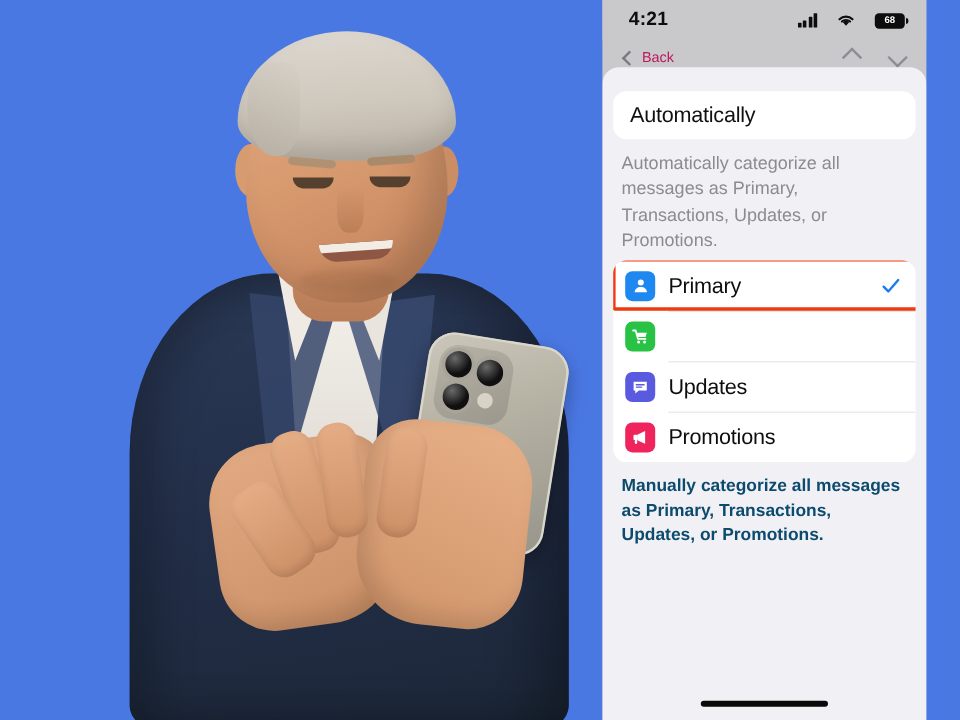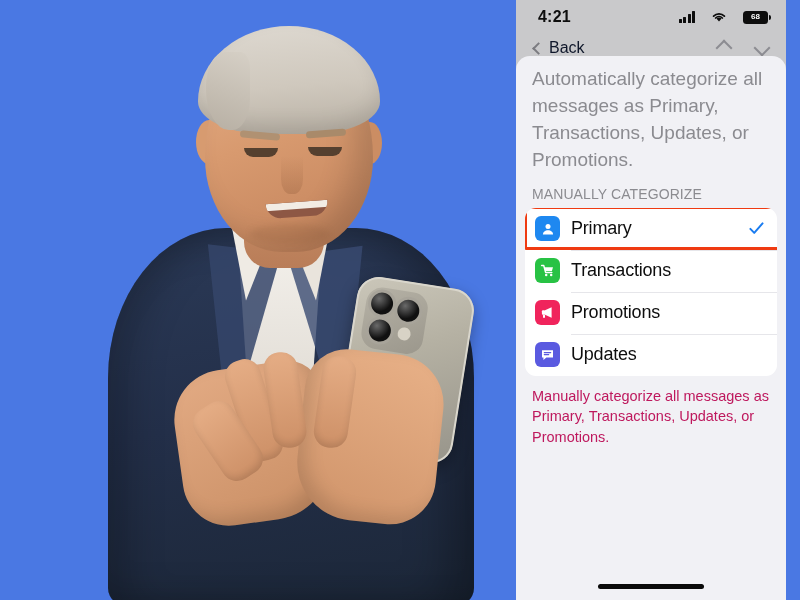--- a/index.html
+++ b/index.html
@@ -144,21 +144,21 @@
   }
   .lens{position:absolute;background:radial-gradient(circle at 33% 30%,#6a6a6a,#101010 60%);border-radius:50%;
         box-shadow:0 0 0 3px #a8a49a;}
   .l1{left:5px;top:5px;width:22px;height:22px;}
   .l2{left:32px;top:8px;width:22px;height:22px;}
   .l3{left:7px;top:32px;width:22px;height:22px;}
   .flash{position:absolute;left:36px;top:36px;width:13px;height:13px;background:#d8d3c6;border-radius:50%;}
 
   
   #phone-screen{
-    position:absolute; right:14px; top:0; width:270px; height:600px;
+    position:absolute; right:28px; top:0; width:270px; height:600px;
     background:#c9c9cb;
     overflow:hidden;
   }
   
   .statusbar{
     position:relative; height:34px; background:#c9c9cb;
     display:flex; align-items:center; justify-content:space-between;
     padding:0 18px 0 22px;
   }
   .sb-time{ font-size:16px; font-weight:700; color:#0d0d0d; letter-spacing:.2px;}
@@ -178,21 +178,21 @@
   
   .navrow{
     height:28px; display:flex; align-items:center; justify-content:space-between;
     padding:0 18px 0 18px; color:#6d6d72;
   }
   .back-grp{display:flex;align-items:center;gap:6px;}
   .chev-left{
     width:9px;height:9px;border-left:2.4px solid #7b7b80;border-bottom:2.4px solid #7b7b80;
     transform:rotate(45deg);
   }
-  .back-txt{font-size:16px;color:#0f172a;text-align:center;}
+  .back-txt{font-size:12px;color:#be185d;text-align:center;}
   .nav-arrows{display:flex;align-items:center;gap:26px;}
   .chev-up{width:12px;height:12px;border-left:2.2px solid #8c8c92;border-top:2.2px solid #8c8c92;transform:rotate(45deg);}
   .chev-dn{width:12px;height:12px;border-right:2.2px solid #8c8c92;border-bottom:2.2px solid #8c8c92;transform:rotate(45deg);}
 
   
   .sheet{
     position:absolute; left:0; top:56px; width:270px; height:544px;
     background:#f1f1f5;
     border-radius:14px 14px 0 0;
     padding:0;
@@ -211,21 +211,21 @@
   .close-btn svg{display:block;}
 
   
   .auto-card{
     margin:20px 9px 0 9px; background:#fff; border-radius:11px;
     height:40px; display:flex; align-items:center; padding:0 14px;
   }
   .auto-card .lbl{font-size:18px;color:#111;letter-spacing:-.2px;}
 
   .desc{
-    margin:10px 16px 0 16px; font-size:19px; line-height:1.42; color:#8b8b90;
+    margin:10px 16px 0 16px; font-size:15px; line-height:1.42; color:#8b8b90;
   }
   .section-head{
     margin:12px 16px 0 16px; font-size:14px; color:#8b8b90; letter-spacing:.1px;
   }
 
   
   .cat-list{
     position:relative;
     margin:6px 9px 0 9px; background:#fff; border-radius:11px; overflow:hidden;
   }
@@ -238,21 +238,21 @@
   }
   .cat-lbl{font-size:18px;color:#0e0e0e;letter-spacing:-.2px;flex:1;}
   .sep{position:absolute;left:46px;right:0;bottom:0;height:1px;background:#e6e6ea;}
   .tick{width:17px;height:17px;}
 
   .hl-box{
     position:absolute; left:-1px; top:-2px; width:272px; height:44px;
     border:3.5px solid #ef3a11; border-radius:3px; pointer-events:none; z-index:5;
   }
 
-  .desc2{ margin:10px 16px 0 16px; font-size:14.5px; line-height:1.42; color:#be185d; }
+  .desc2{ margin:10px 16px 0 16px; font-size:14.5px; line-height:1.42; color:#0c4a6e;font-weight:bold; }
 
   .home-ind{
     position:absolute; left:50%; transform:translateX(-50%); bottom:11px;
     width:106px; height:5px; background:#0a0a0a; border-radius:3px;
   }
 
   
   #right-strip{
     position:absolute; right:0; top:0; width:14px; height:600px; background:#4a78e3;
   }
@@ -331,24 +331,26 @@
     </div>
     <div class="nav-arrows">
       <div class="chev-up"></div>
       <div class="chev-dn"></div>
     </div>
   </div>
 
   <div class="sheet">
 
 
+    <div class="auto-card">
+      <div class="lbl">Automatically</div>
+    </div>
 
     <div class="desc">Automatically categorize all messages as Primary, Transactions, Updates, or Promotions.</div>
 
-    <div class="section-head">MANUALLY CATEGORIZE</div>
 
     <div class="cat-list">
 
       <div class="cat-row">
         <div class="cat-ico" style="background:#1e88f0;">
           <svg width="14" height="14" viewBox="0 0 14 14">
               <circle cx="7" cy="4.4" r="2.5" fill="#fff"></circle>
               <path d="M1.9 12.6c0-2.8 2.3-4.4 5.1-4.4s5.1 1.6 5.1 4.4z" fill="#fff"></path>
             </svg>
         </div>
@@ -361,46 +363,45 @@
       <div class="cat-row">
         <div class="sep" style="top:0;bottom:auto;"></div>
         <div class="cat-ico" style="background:#28c244;">
           <svg width="15" height="15" viewBox="0 0 15 15">
             <path d="M1.6 2.4h2.1l1.9 7.0h6.2" stroke="#fff" stroke-width="1.5" fill="none" stroke-linecap="round" stroke-linejoin="round"></path>
             <path d="M4.4 4.3h8.6l-1.1 3.6H5.2z" fill="#fff"></path>
             <circle cx="6.2" cy="12.1" r="1.25" fill="#fff"></circle>
             <circle cx="11.2" cy="12.1" r="1.25" fill="#fff"></circle>
           </svg>
         </div>
-        <div class="cat-lbl">Transactions</div>
+      </div>
+
+      <div class="cat-row">
+        <div class="sep" style="top:0;bottom:auto;"></div>
+        <div class="cat-ico" style="background:#5a5ae0;">
+          <svg width="15" height="15" viewBox="0 0 15 15">
+            <path d="M2 3.2h11v7.2H6.4L3.4 13.0V10.4H2z" fill="#fff"></path>
+            <path d="M4.3 5.6h6.4M4.3 7.6h4.4" stroke="#5a5ae0" stroke-width="1.2" stroke-linecap="round"></path>
+          </svg>
+        </div>
+        <div class="cat-lbl">Updates</div>
       </div>
 
       <div class="cat-row">
         <div class="sep" style="top:0;bottom:auto;"></div>
         <div class="cat-ico" style="background:#f0245c;">
           <svg width="15" height="15" viewBox="0 0 15 15">
             <path d="M11.6 2.2v10.6L5.0 9.8V5.2z" fill="#fff"></path>
             <rect x="1.9" y="5.2" width="3.3" height="4.6" rx="1" fill="#fff"></rect>
             <rect x="3.0" y="9.6" width="2.0" height="3.4" rx="1" fill="#fff"></rect>
           </svg>
         </div>
         <div class="cat-lbl">Promotions</div>
       </div>
 
-      <div class="cat-row">
-        <div class="sep" style="top:0;bottom:auto;"></div>
-        <div class="cat-ico" style="background:#5a5ae0;">
-          <svg width="15" height="15" viewBox="0 0 15 15">
-            <path d="M2 3.2h11v7.2H6.4L3.4 13.0V10.4H2z" fill="#fff"></path>
-            <path d="M4.3 5.6h6.4M4.3 7.6h4.4" stroke="#5a5ae0" stroke-width="1.2" stroke-linecap="round"></path>
-          </svg>
-        </div>
-        <div class="cat-lbl">Updates</div>
-      </div>
-
       <div class="hl-box"></div>
     </div>
 
     <div class="desc2">Manually categorize all messages as Primary, Transactions, Updates, or Promotions.</div>
 
     <div class="home-ind"></div>
   </div>
 </div>
 
 <div id="right-strip"></div>

